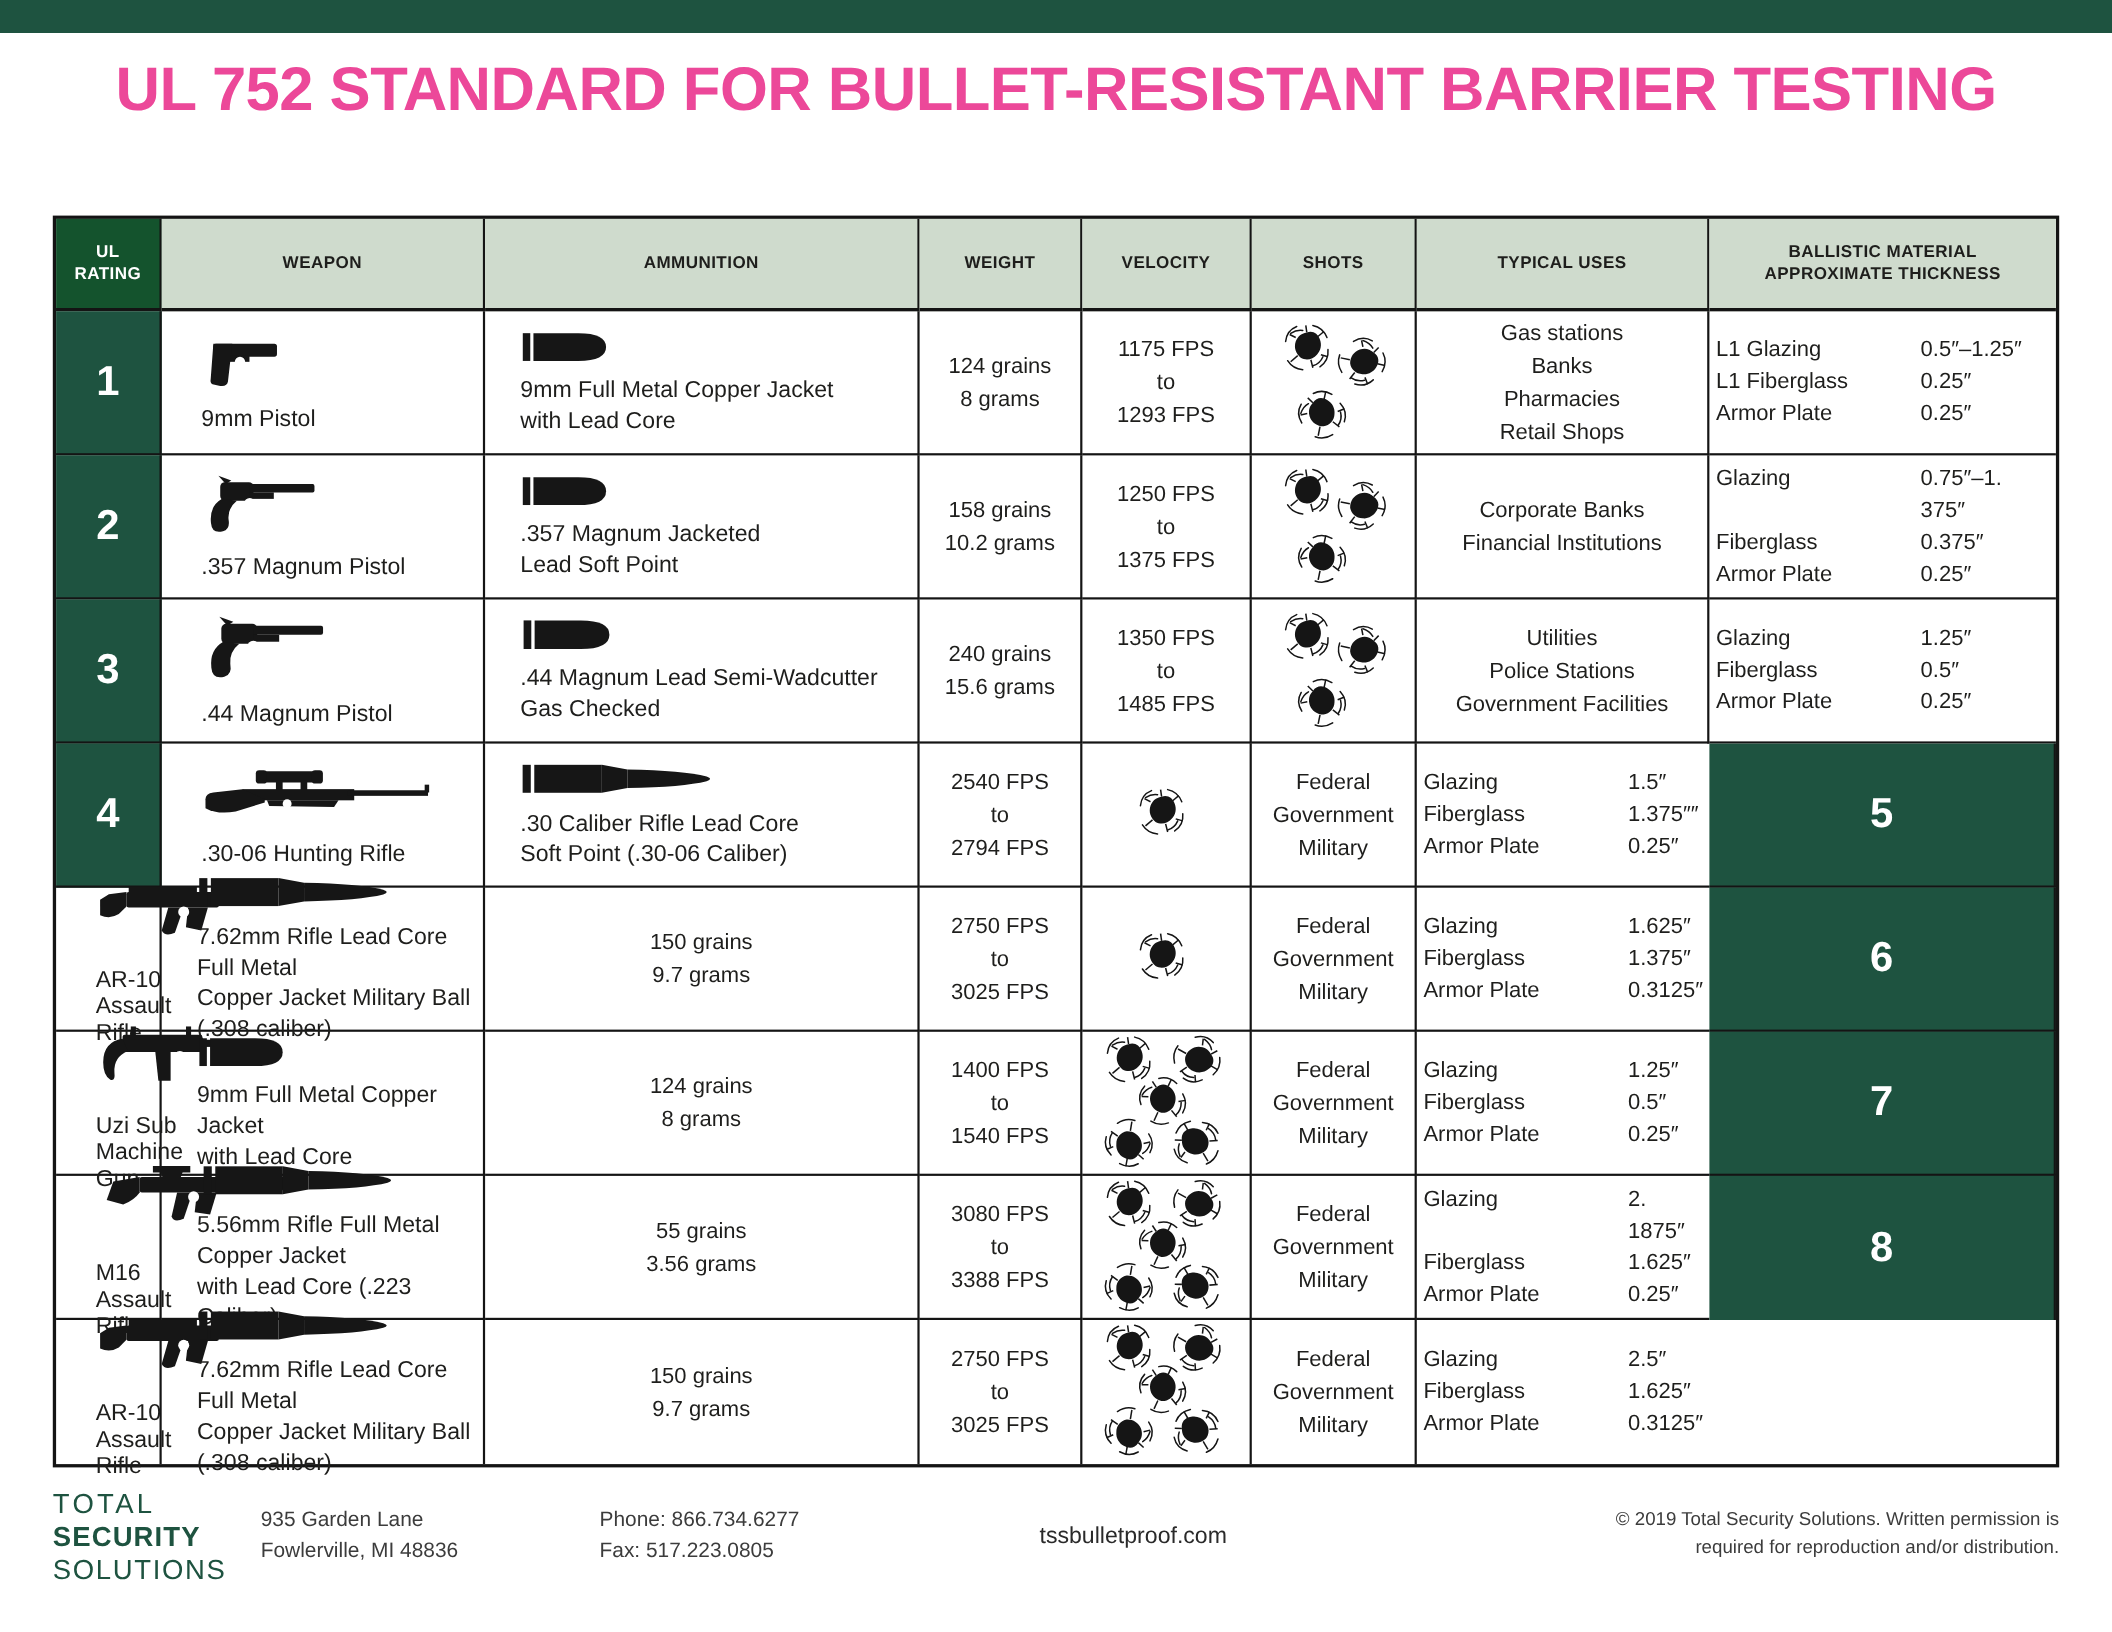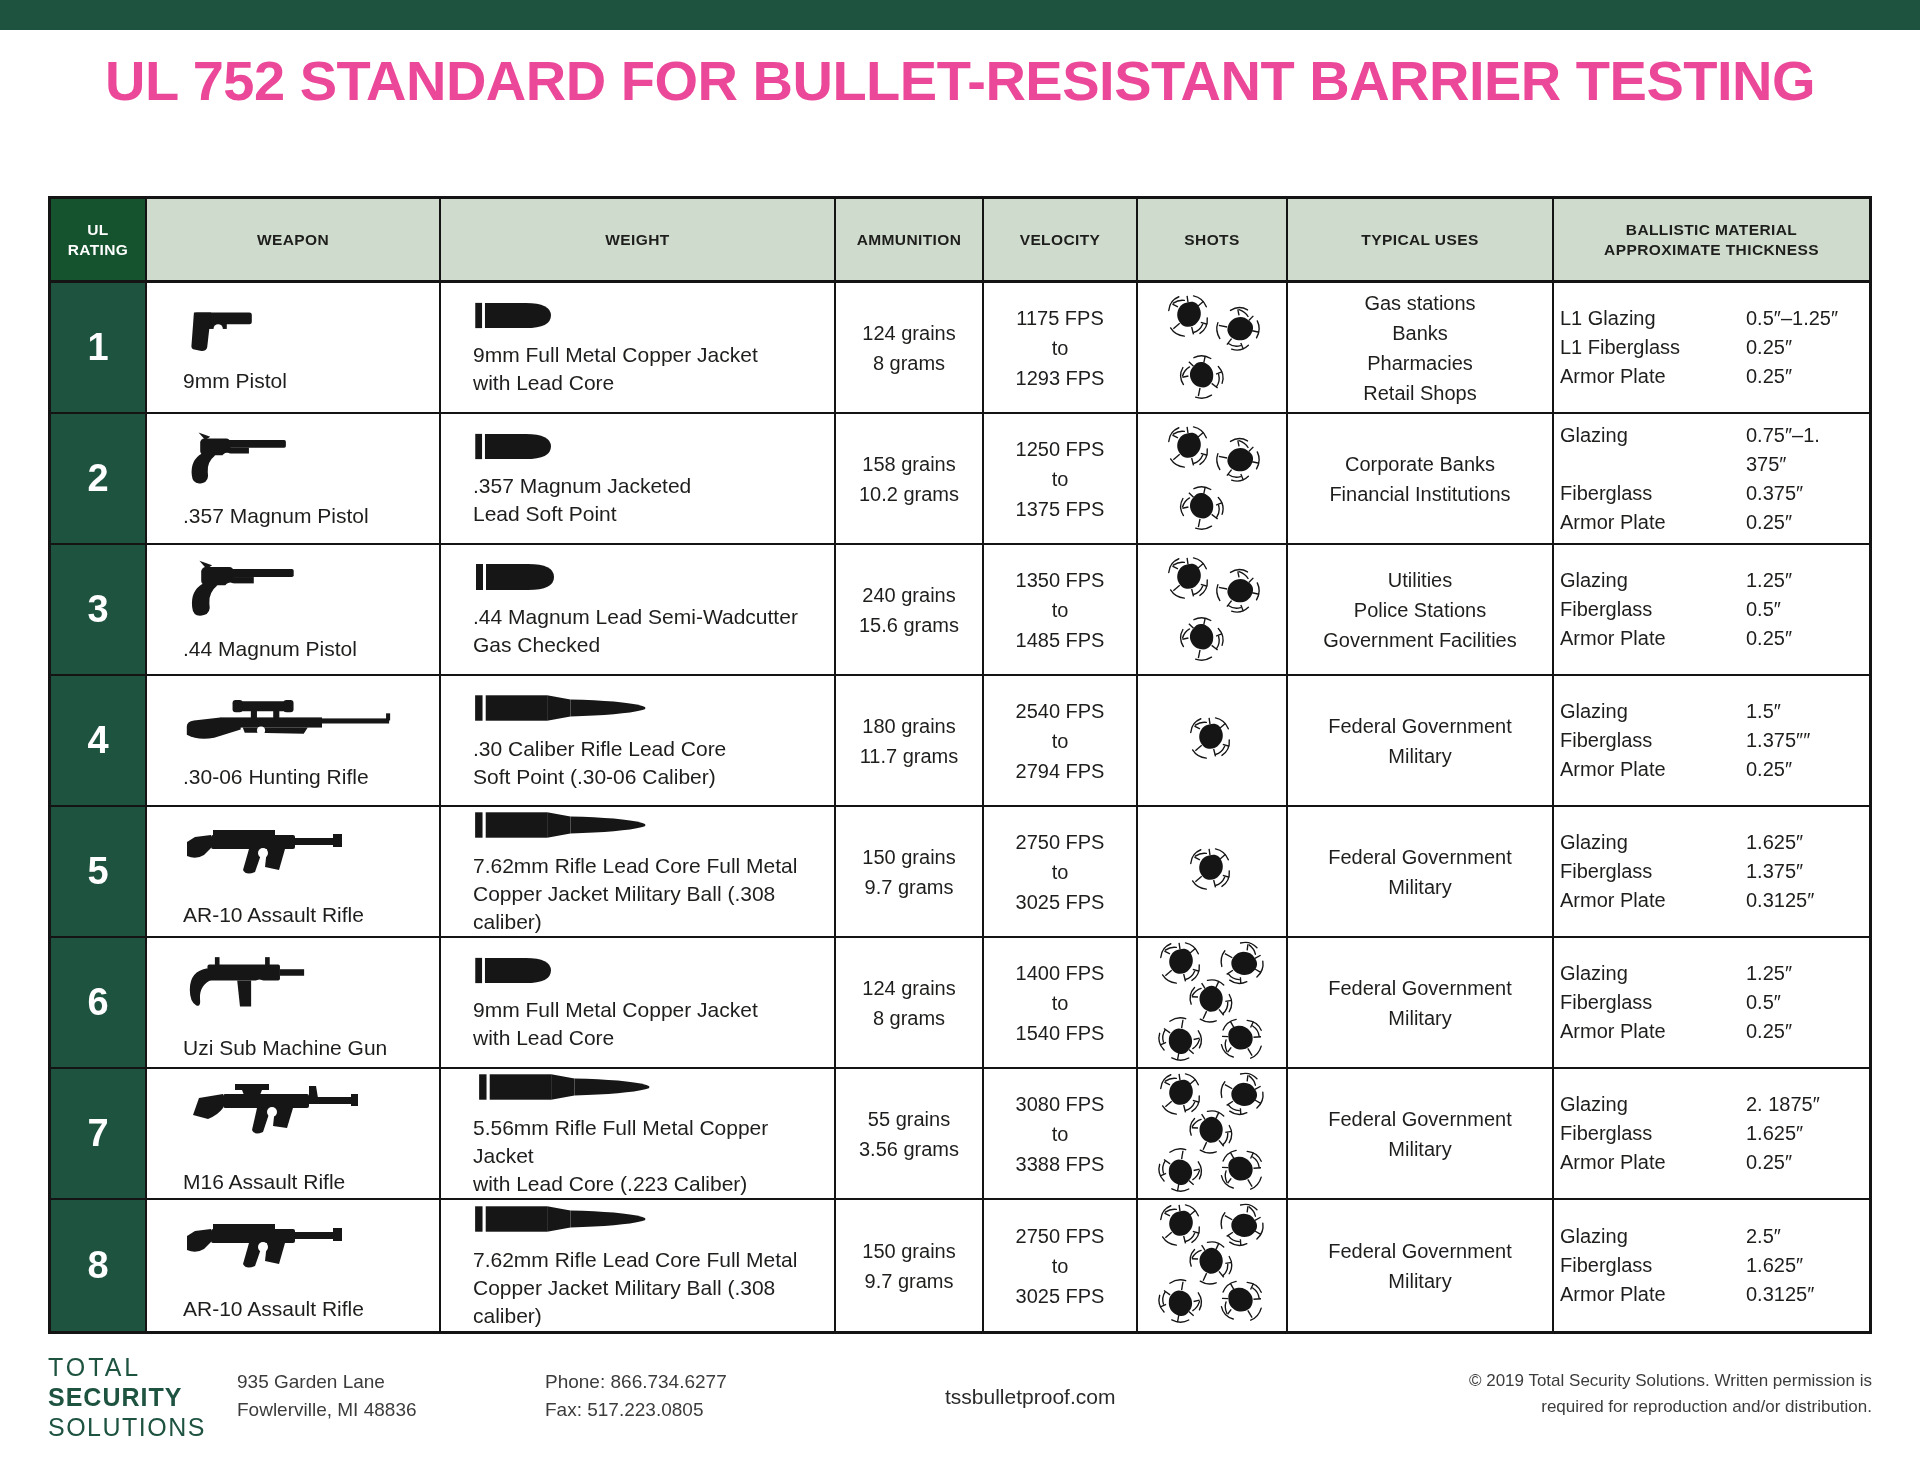--- a/index.html
+++ b/index.html
@@ -149,22 +149,22 @@
 
 <div class="page">
   <div class="topbar"></div>
   <h1 class="title">UL 752 STANDARD FOR BULLET-RESISTANT BARRIER TESTING</h1>
 
   <div class="tbl">
 
     <div class="cell hcell rating pre">UL
 RATING</div>
     <div class="cell hcell">WEAPON</div>
+    <div class="cell hcell">AMMUNITION</div>
     <div class="cell hcell">WEIGHT</div>
-    <div class="cell hcell">AMMUNITION</div>
     <div class="cell hcell">VELOCITY</div>
     <div class="cell hcell">SHOTS</div>
     <div class="cell hcell">TYPICAL USES</div>
     <div class="cell hcell last-col pre">BALLISTIC MATERIAL
 APPROXIMATE THICKNESS</div>
 
     <div class="cell rcell">1</div>
     <div class="cell cell-weapon">
       <span class="icon">
           <svg width="86" height="55" viewBox="0 0 110 70">
@@ -336,24 +336,20 @@
       <span class="wname">.30-06 Hunting Rifle</span>
     </div>
     <div class="cell cell-ammo">
       <span class="icon">
           <svg width="180" height="36" viewBox="0 0 170 34">
             <use href="#b-rifle"></use>
           </svg>
         </span>
       <span class="aname pre">.30 Caliber Rifle Lead Core
 Soft Point (.30-06 Caliber)</span>
-    </div>
-    <div class="cell cell-center">
-      <div>180 grains</div>
-      <div>11.7 grams</div>
     </div>
     <div class="cell cell-center">
       <div>2540 FPS</div>
       <div>to</div>
       <div>2794 FPS</div>
     </div>
     <div class="cell cell-shots" data-count="1">
         <span class="hole h0"><svg viewBox="0 0 48 48">
             <use href="#bullet-hole"></use>
           </svg></span>

